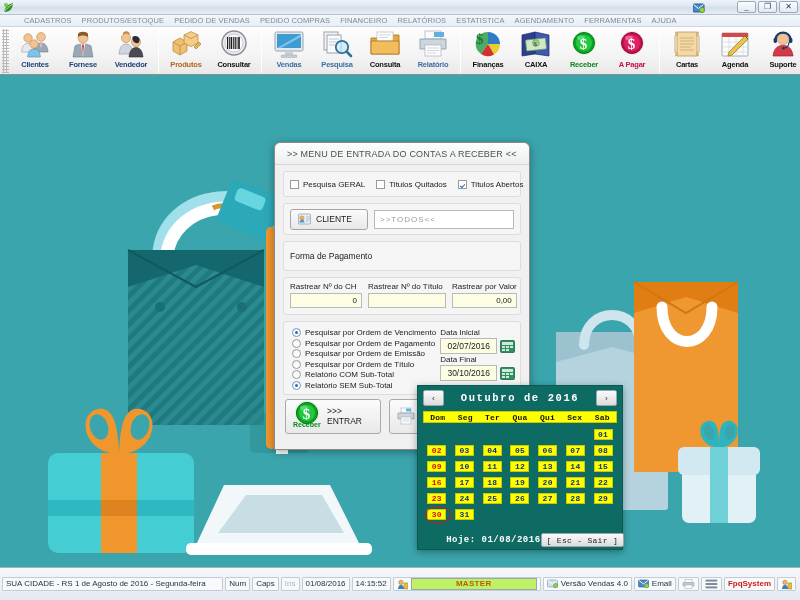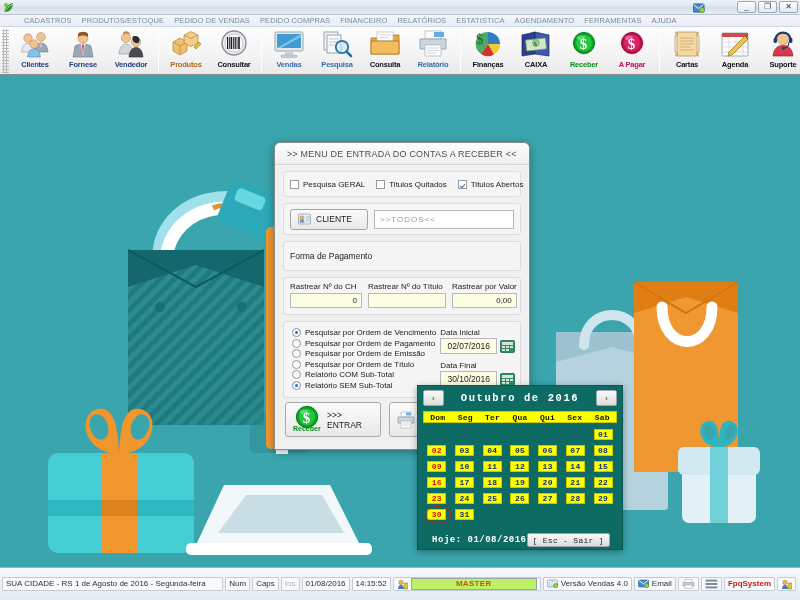--- a/index.html
+++ b/index.html
@@ -174,21 +174,21 @@
     background:linear-gradient(to bottom,#f4f4f4,#fff); flex:none; position:relative;
   }
   .rb.on{ border-color:#6e98c4; }
   .rb.on::after{
     content:""; position:absolute; left:2px; top:2px; width:3px; height:3px;
     border-radius:50%; background:#2a6ebb;
   }
   .rlbl{ font-size:8px; white-space:nowrap; }
   .dates{ flex:1; display:flex; flex-direction:column; padding-left:4px; gap:1px; }
   .dlabel{ font-size:8px; }
-  .daterow{ display:flex; align-items:center; gap:3px; margin-bottom:6px; }
+  .daterow{ display:flex; align-items:center; gap:3px; margin-bottom:0; }
   .dinput{
     width:57px; height:16px; background:#fdfde3; border:1px solid #b9b9b9;
     display:flex; align-items:center; justify-content:center;
     font-size:8.5px; color:#1b1b1b;
   }
   .calbtn{ width:15px; height:15px; flex:none; }
 
   .dlg-actions{ display:flex; gap:8px; padding:4px 8px 0 10px; }
   .act{
     height:35px; border:1px solid #a9a9a9; border-radius:3px;
@@ -236,21 +236,21 @@
     font-size:8px; font-weight:bold; color:#12307a; letter-spacing:0.3px;
   }
   .cal-day.sun{ color:#cc1212; }
   .cal-cell.sel::before{
     content:""; position:absolute; left:50%; top:50%;
     width:24px; height:16px; margin-left:-12px; margin-top:-8px;
     border:1.6px solid #d11a1a; border-radius:50%;
   }
   .cal-foot{
     position:absolute; left:0; bottom:2px; width:206px;
-    display:flex; align-items:center; justify-content:center;
+    display:flex; align-items:center; justify-content:flex-end;
     padding:0 0;
   }
   .cal-hoje{ color:#ffffff; font-size:9px; font-weight:bold; letter-spacing:0.5px;}
   .cal-esc{
     height:14px; border:1px solid #9aa5ad; border-radius:2px;
     background:linear-gradient(to bottom,#fafafa,#dcdcdc);
     display:flex; align-items:center; justify-content:center;
     padding:0 5px; font-size:8px; color:#222; letter-spacing:0.3px;
   }
 </style>

